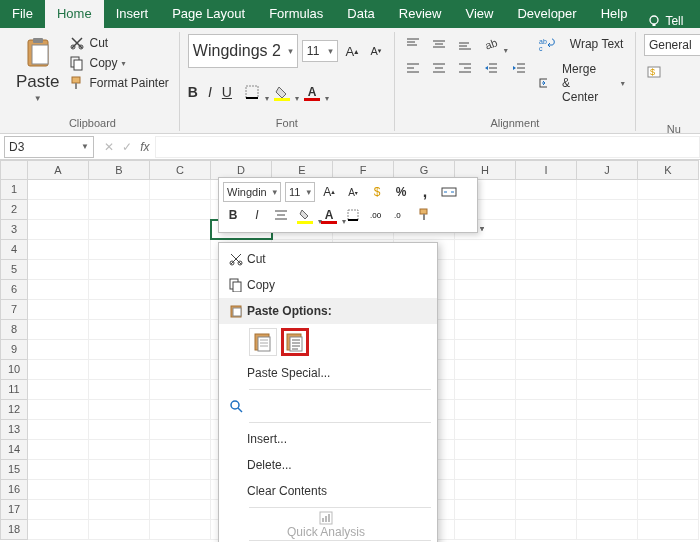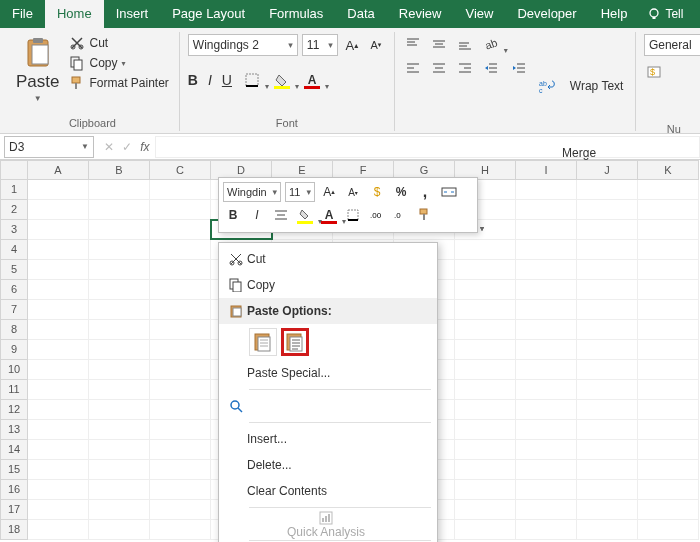--- a/index.html
+++ b/index.html
@@ -2,52 +2,52 @@
 <html><head>
 <meta charset="utf-8">
 <style>
   * { box-sizing: border-box; margin: 0; padding: 0; }
   body { font-family: "Segoe UI", Tahoma, sans-serif; font-size: 12px; color: #333; background: #fff; width: 700px; height: 542px; overflow: hidden; position: relative; }
   
   
   .ribbon-tabs { display: flex; background: #217346; height: 28px; align-items: stretch; color: #fff; }
   .ribbon-tabs .tab { padding: 0 12px; line-height: 28px; cursor: pointer; font-size: 13px; }
   .ribbon-tabs .tab.active { background: #f3f3f3; color: #217346; }
-  .ribbon-tabs .tell { display: flex; align-items: center; padding: 0 8px; }
+  .ribbon-tabs .tell { display: flex; align-items: flex-end; padding: 0 8px; }
   .ribbon-tabs .bulb { width:14px; height:14px; margin-right:4px; display:inline-block; }
   
   
   .ribbon { display: flex; background: #f3f3f3; border-bottom: 1px solid #d4d4d4; padding: 4px 6px 2px 6px; height: 106px; }
   .group { border-right: 1px solid #d4d4d4; padding: 2px 8px 0 8px; display: flex; flex-direction: column; justify-content: space-between; }
   .group:last-child { border-right: none; gap: 39px; }
   .group-title { text-align: center; font-size: 11px; color: #666; padding: 2px 0; }
   .group-body { display: flex; gap: 6px; }
   .vcol { display: flex; flex-direction: column; gap: 2px; }
   
   .paste-btn { display: flex; flex-direction: column; align-items: center; gap: 2px; padding: 2px; cursor: pointer; }
   .paste-btn .lbl { font-size: 17px; }
   
   .mini { display: flex; align-items: center; gap: 4px; padding: 1px 2px; cursor: pointer; font-size: 12px; white-space: nowrap; }
   
   .font-row { display: flex; align-items: center; gap: 4px; margin-bottom: 6px; }
-  .fontname { width: 110px; height: 22px; border: 1px solid #c0c0c0; background: #fff; font-size: 12px; padding: 0 4px; display:flex; align-items:center; justify-content:space-between; }
+  .fontname { width: 110px; height: 34px; border: 1px solid #c0c0c0; background: #fff; font-size: 16px; padding: 0 4px; display:flex; align-items:center; justify-content:space-between; }
   .fontsize { width: 36px; height: 22px; border: 1px solid #c0c0c0; background: #fff; font-size: 12px; padding: 0 4px; display:flex; align-items:center; justify-content:space-between; }
   .dd-caret::after { content:"▾"; font-size:9px; color:#666; margin-left:2px; }
   
   .bbar { display: flex; align-items: center; gap: 10px; }
   .bbar .btn { cursor: pointer; font-size: 14px; }
   .under { text-decoration: underline; }
   
   .iconbtn { width: 20px; height: 20px; display:inline-flex; align-items:center; justify-content:center; cursor:pointer; position:relative; }
   .splitdd::after { content:"▾"; font-size:8px; color:#666; position:absolute; right:-7px; bottom:-1px; }
   
   .align-grid { display: grid; grid-template-columns: repeat(3, 20px); grid-template-rows: repeat(2, 22px); gap: 2px 6px; }
   .indent-grid { display: grid; grid-template-columns: repeat(2, 22px); grid-template-rows: repeat(2, 22px); gap: 2px 6px; }
   
-  .wrap-text { display:flex; align-items:center; gap:15px; padding:2px; cursor:pointer;margin-top:42px; }
+  .wrap-text { display:flex; align-items:center; gap:15px; padding:2px; cursor:pointer; }
   
   .number-box { width:60px; height:22px; border:1px solid #c0c0c0; background:#fff; display:flex; align-items:center; justify-content:space-between; padding:0 4px; font-size:12px;}
   
   
   .formula-bar { display:flex; align-items:center; height:26px; border-bottom:1px solid #d4d4d4; background:#fff; }
   .name-box { width:90px; height:22px; border:1px solid #c0c0c0; margin:16px 4px; display:flex; align-items:center; justify-content:space-between; padding:0 4px; }
   .fbar-btns { display:flex; align-items:center; gap:8px; padding:0 6px; color:#bbb; }
   .fx { font-style:italic; color:#666; }
   .fbar-input { flex:1; height:22px; border:1px solid #eee; }
   

